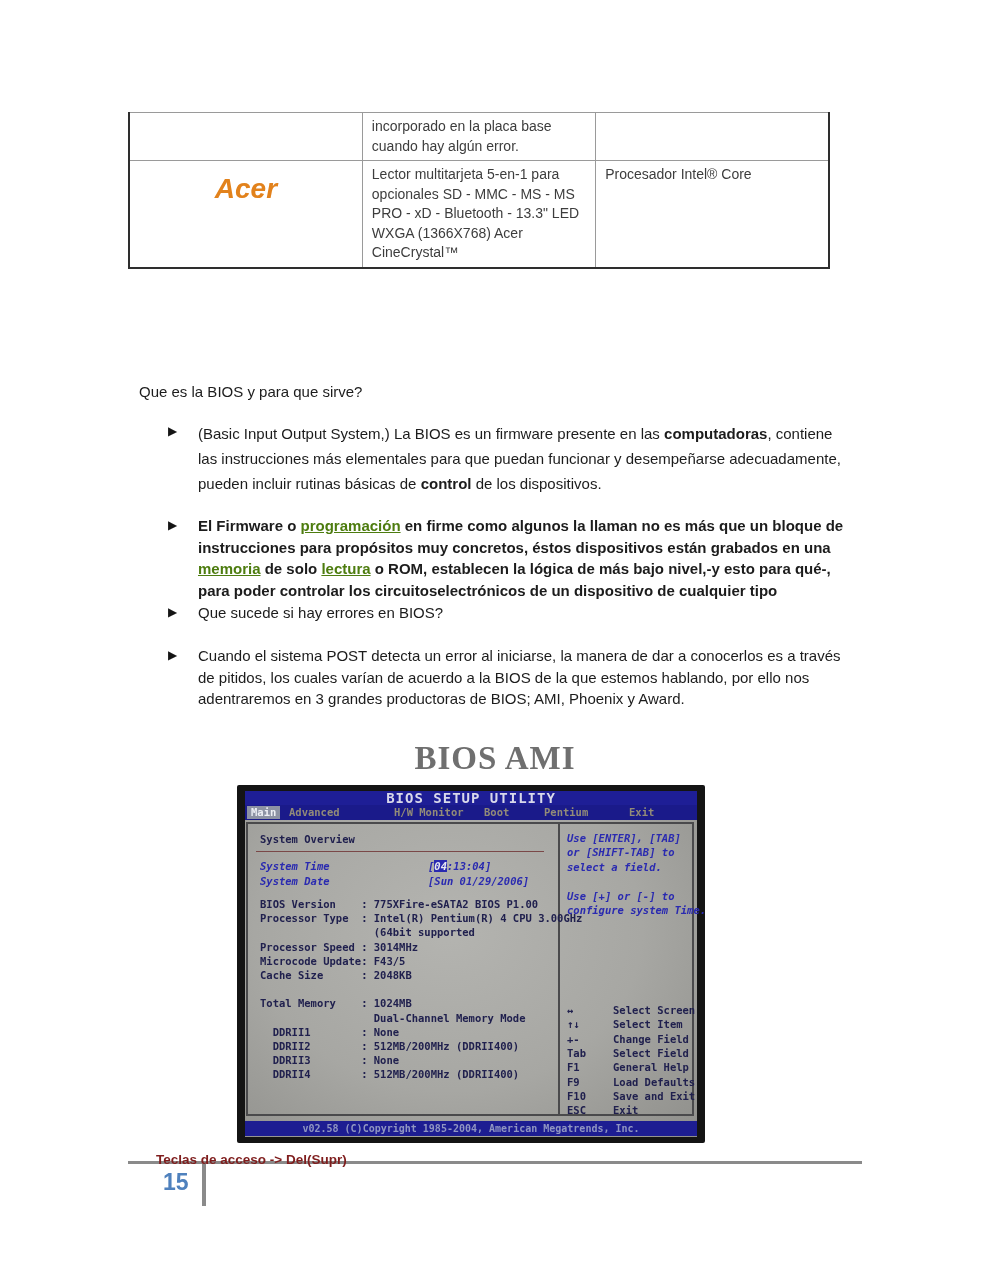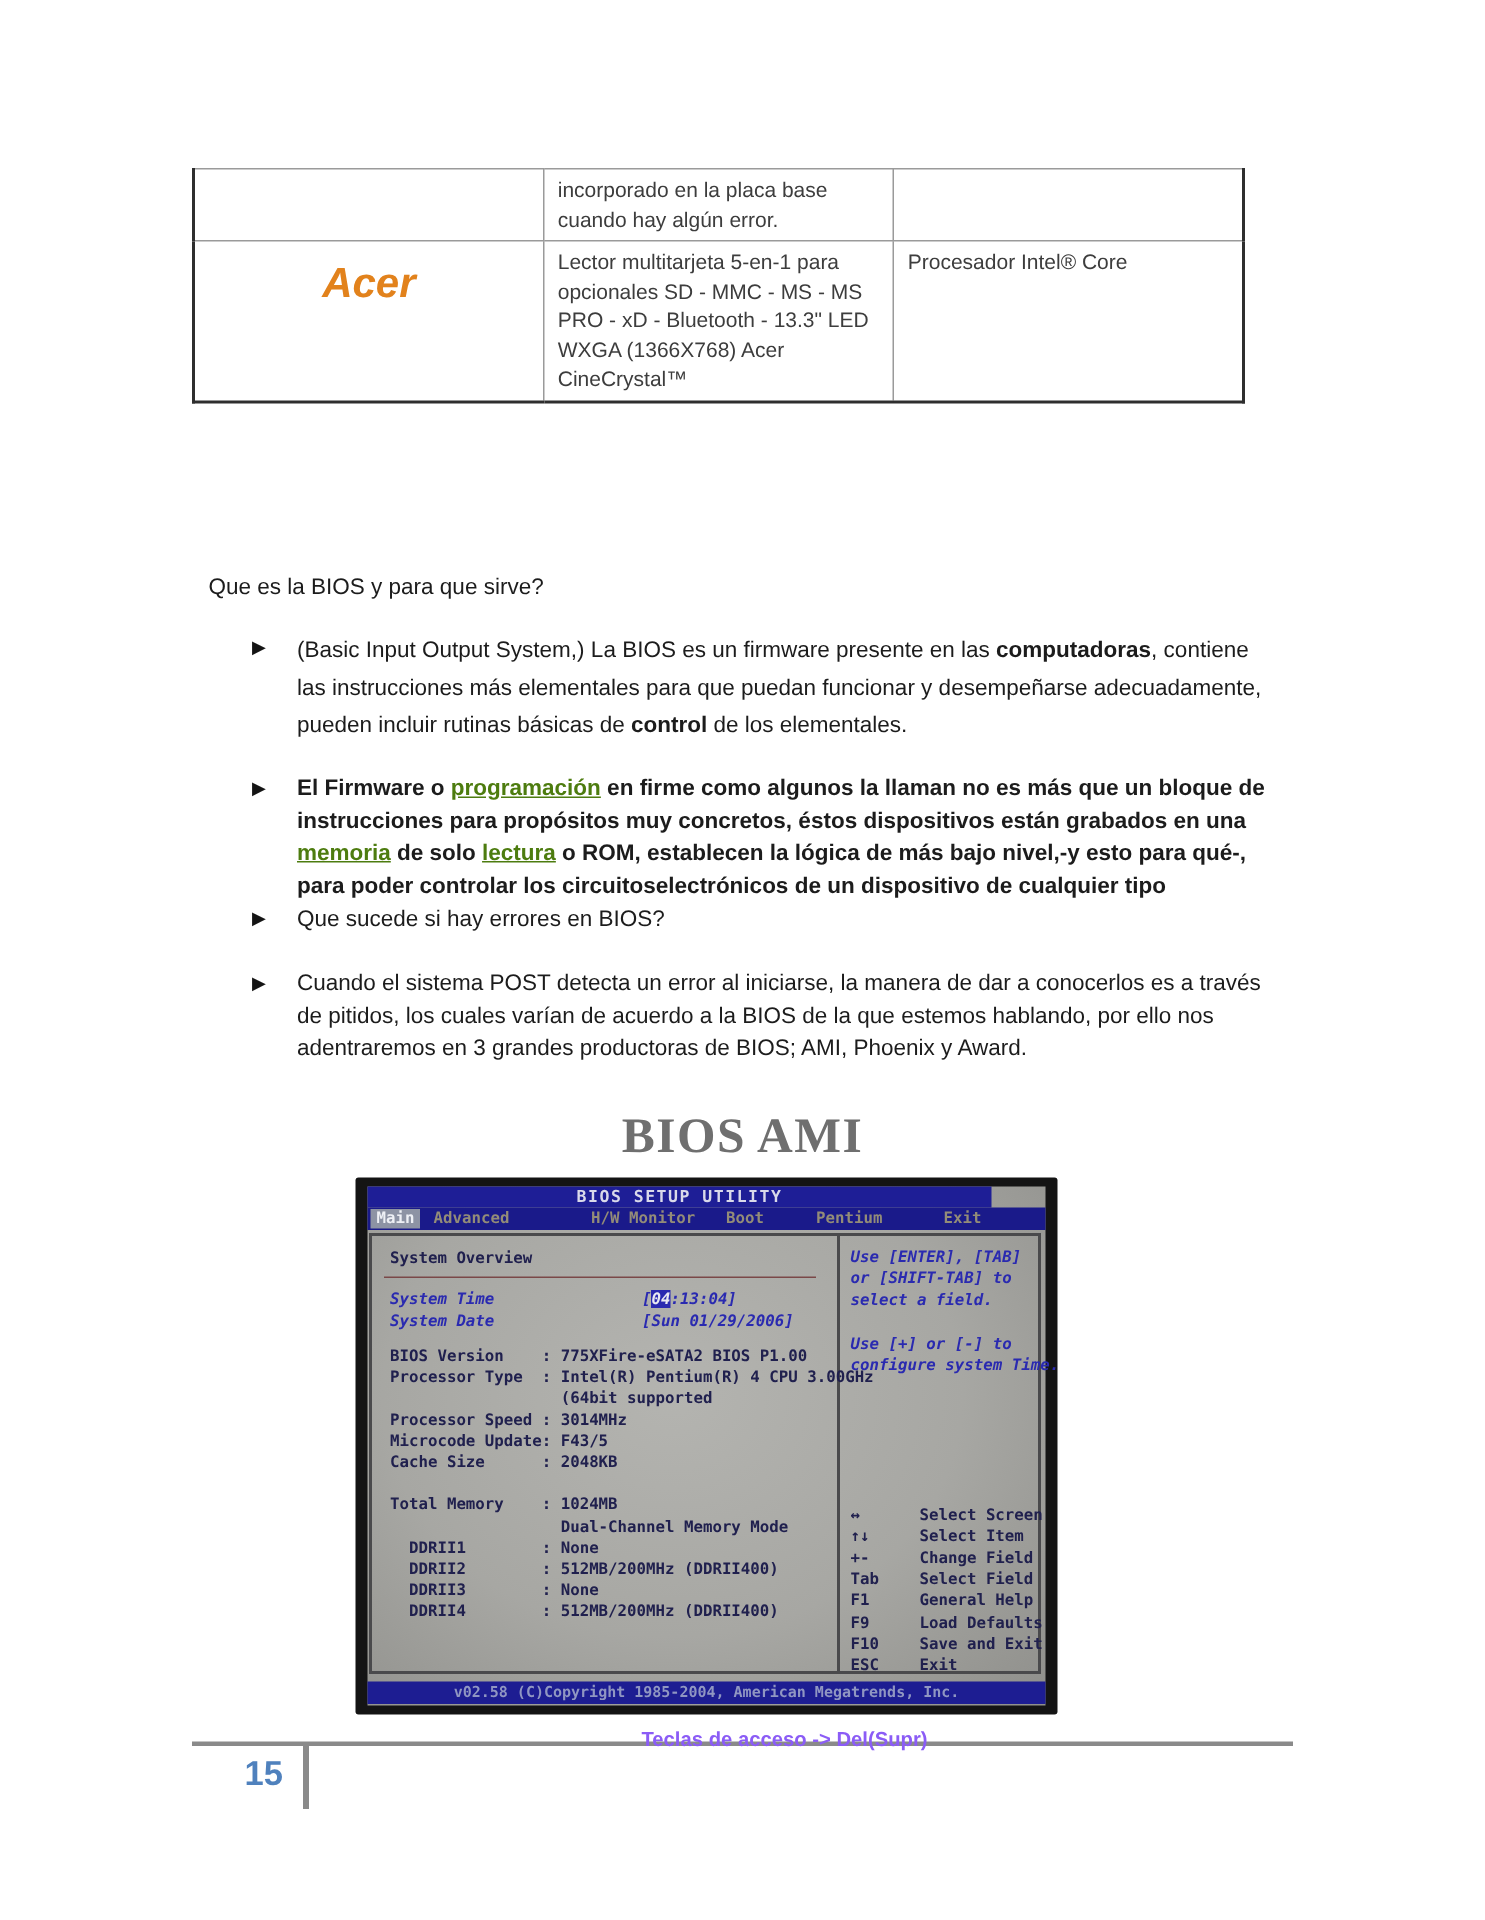--- a/index.html
+++ b/index.html
@@ -53,22 +53,22 @@
   .bios-photo {
     left:237px; top:785px; width:468px; height:358px;
     background:#141414; border-radius:2px;
   }
   .bios-screen {
     position:absolute; left:8px; top:6px; width:452px; height:346px;
     background:radial-gradient(ellipse at 45% 40%, #b4b4b0 0%, #a7a7a3 55%, #8f8f8b 100%);
     font-family:"DejaVu Sans Mono", monospace; font-weight:bold;
   }
   .bios-titlebar {
-    position:absolute; left:0; top:0; width:416px; height:14px;
-    background:#1e1e96; color:#d9d9ea; font-size:11px; line-height:14px;
+    position:absolute; left:0; top:0; width:452px; height:14px;
+    background:#1e1e96; color:#d9d9ea; font-size:14px; line-height:14px;
     text-align:center; letter-spacing:1px;
   }
   .bios-menubar {
     position:absolute; left:0; top:14px; width:452px; height:15px;
     background:#1a1a8a;
   }
   .menu-item {
     position:absolute; top:1px; font-size:10.5px; line-height:13px; color:#938c78;
     padding:0 4px;
   }
@@ -87,22 +87,22 @@
   .key-row { position:absolute; left:319px; white-space:pre; font-size:10.5px; line-height:13px; color:#20204e; }
   .key-k { display:inline-block; width:46px; }
   .bios-statusbar {
     position:absolute; left:0; top:330px; width:452px; height:15px;
     background:#1d1d92; color:#9096c2; font-size:10px; line-height:15px; text-align:center;
   }
 
   
   .footer-rule { left:128px; top:1161px; width:734px; height:3px; background:#8a8a8a; }
   .footer-caption {
-    left:156px; top:1152px; width:734px; text-align:center;
-    font-size:13.5px; font-weight:bold; color:#8b5cf6;
+    left:156px; top:1152px; width:734px; 
+    font-size:13.5px; font-weight:bold; color:#7f1d1d;
   }
   .page-number { left:163px; top:1169px; font-size:23px; font-weight:bold; color:#4f81bd; }
   .footer-bar { left:202px; top:1164px; width:4px; height:42px; background:#8a8a8a; }
   .footer-title { left:215px; top:1167px; font-size:16.5px; color:#1b1b1b; }
 </style>
 </head>
 <body>
 
 <div class="page">
 
@@ -131,21 +131,21 @@
         <span class="cell-line">Procesador Intel® Core</span>
       </td>
     </tr>
   </tbody>
     </table>
 
   <div class="abs h-question">Que es la BIOS y para que sirve?</div>
 
   <div class="abs bullet" style="left:168px; top:421px;">
     <span class="marker">▶</span>
-    <span class="btext lh25"><span>(Basic Input Output System,) La BIOS es un firmware presente en las </span><span class="bold">computadoras</span><span>, contiene las instrucciones más elementales para que puedan funcionar y desempeñarse adecuadamente, pueden incluir rutinas básicas de </span><span class="bold">control</span><span> de los elementales.</span></span>
+    <span class="btext lh25"><span>(Basic Input Output System,) La BIOS es un firmware presente en las </span><span class="bold">computadoras</span><span>, contiene las instrucciones más elementales para que puedan funcionar y desempeñarse adecuadamente, pueden incluir rutinas básicas de </span><span class="bold">control</span><span> de los dispositivos.</span></span>
   </div>
 
   <div class="abs bullet" style="left:168px; top:515px;">
     <span class="marker">▶</span>
     <span class="btext lh215 bold"><span>El Firmware o </span><a class="doclink">programación</a><span> en firme como algunos la llaman no es más que un bloque de instrucciones para propósitos muy concretos, éstos dispositivos están grabados en una </span><a class="doclink">memoria</a><span> de solo </span><a class="doclink">lectura</a><span> o ROM, establecen la lógica de más bajo nivel,-y esto para qué-, para poder controlar los circuitoselectrónicos de un dispositivo de cualquier tipo</span></span>
   </div>
 
   <div class="abs bullet" style="left:168px; top:602px;">
     <span class="marker">▶</span>
     <span class="btext lh215">Que sucede si hay errores en BIOS?</span>

